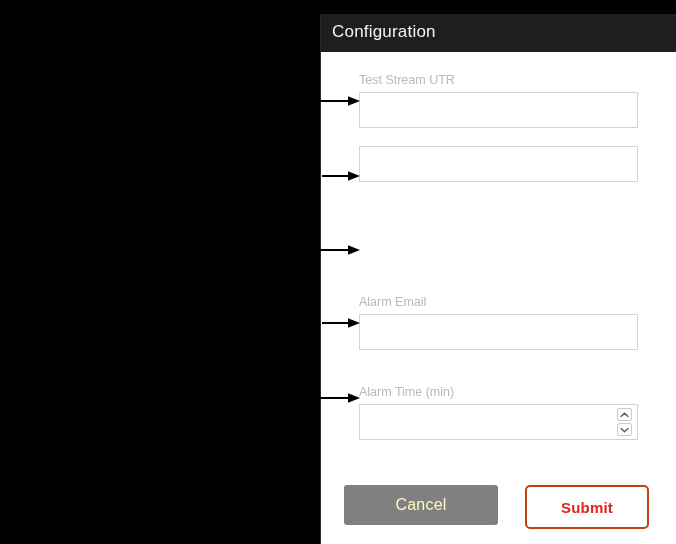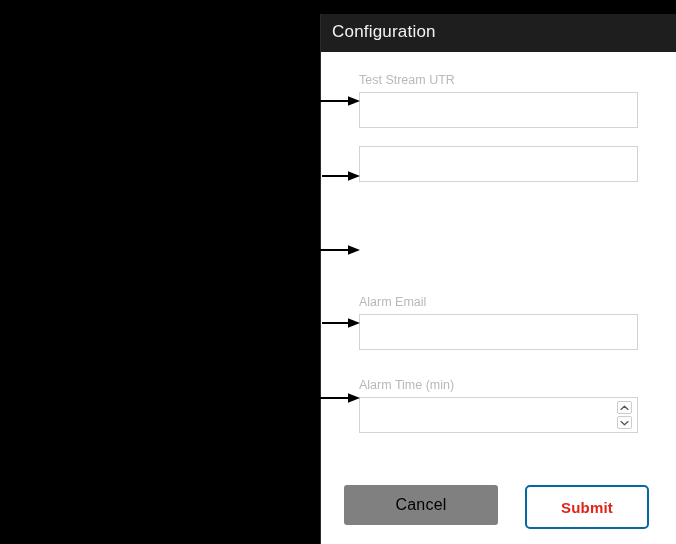--- a/index.html
+++ b/index.html
@@ -109,21 +109,21 @@
     border-radius: 0;
     font-family: "Liberation Sans", sans-serif;
   }
   .field-input::placeholder { color: #c8c8c8; }
 
   
   #field-test-stream-utr { top: 20px; }
   #field-distribution-server { top: 94px; }
   #field-backup-server { top: 168px; }
   #field-alarm-email { top: 242px; }
-  #field-alarm-time { top: 325px; }
+  #field-alarm-time { top: 332px; }
 
   
   .spinner-wrap { position: relative; width: 279px; }
   .spinner {
     position: absolute;
     right: 6px;
     top: 4px;
     width: 15px;
     height: 28px;
     display: flex;
@@ -146,38 +146,38 @@
   
   #footer { position: absolute; left: 0; top: 433px; width: 100%; height: 60px; }
 
   #cancel-button {
     position: absolute;
     left: 23px;
     top: 0;
     width: 154px;
     height: 40px;
     background: #808080;
-    color: #000000;
+    color: #fef9c3;
     border: none;
     border-radius: 3px;
     font-size: 16px;
     font-family: "Liberation Sans", sans-serif;
     cursor: pointer;
     letter-spacing: .2px;
   }
 
   #submit-button {
     position: absolute;
     left: 204px;
     top: 0;
     width: 124px;
     height: 44px;
     background: #ffffff;
     color: #e2231a;
-    border: 2px solid #0369a1;
+    border: 2px solid #c2410c;
     border-radius: 5px;
     font-size: 15px;
     font-weight: bold;
     font-family: "Liberation Sans", sans-serif;
     cursor: pointer;
     letter-spacing: .2px;
   }
 
   
   .arrow {

